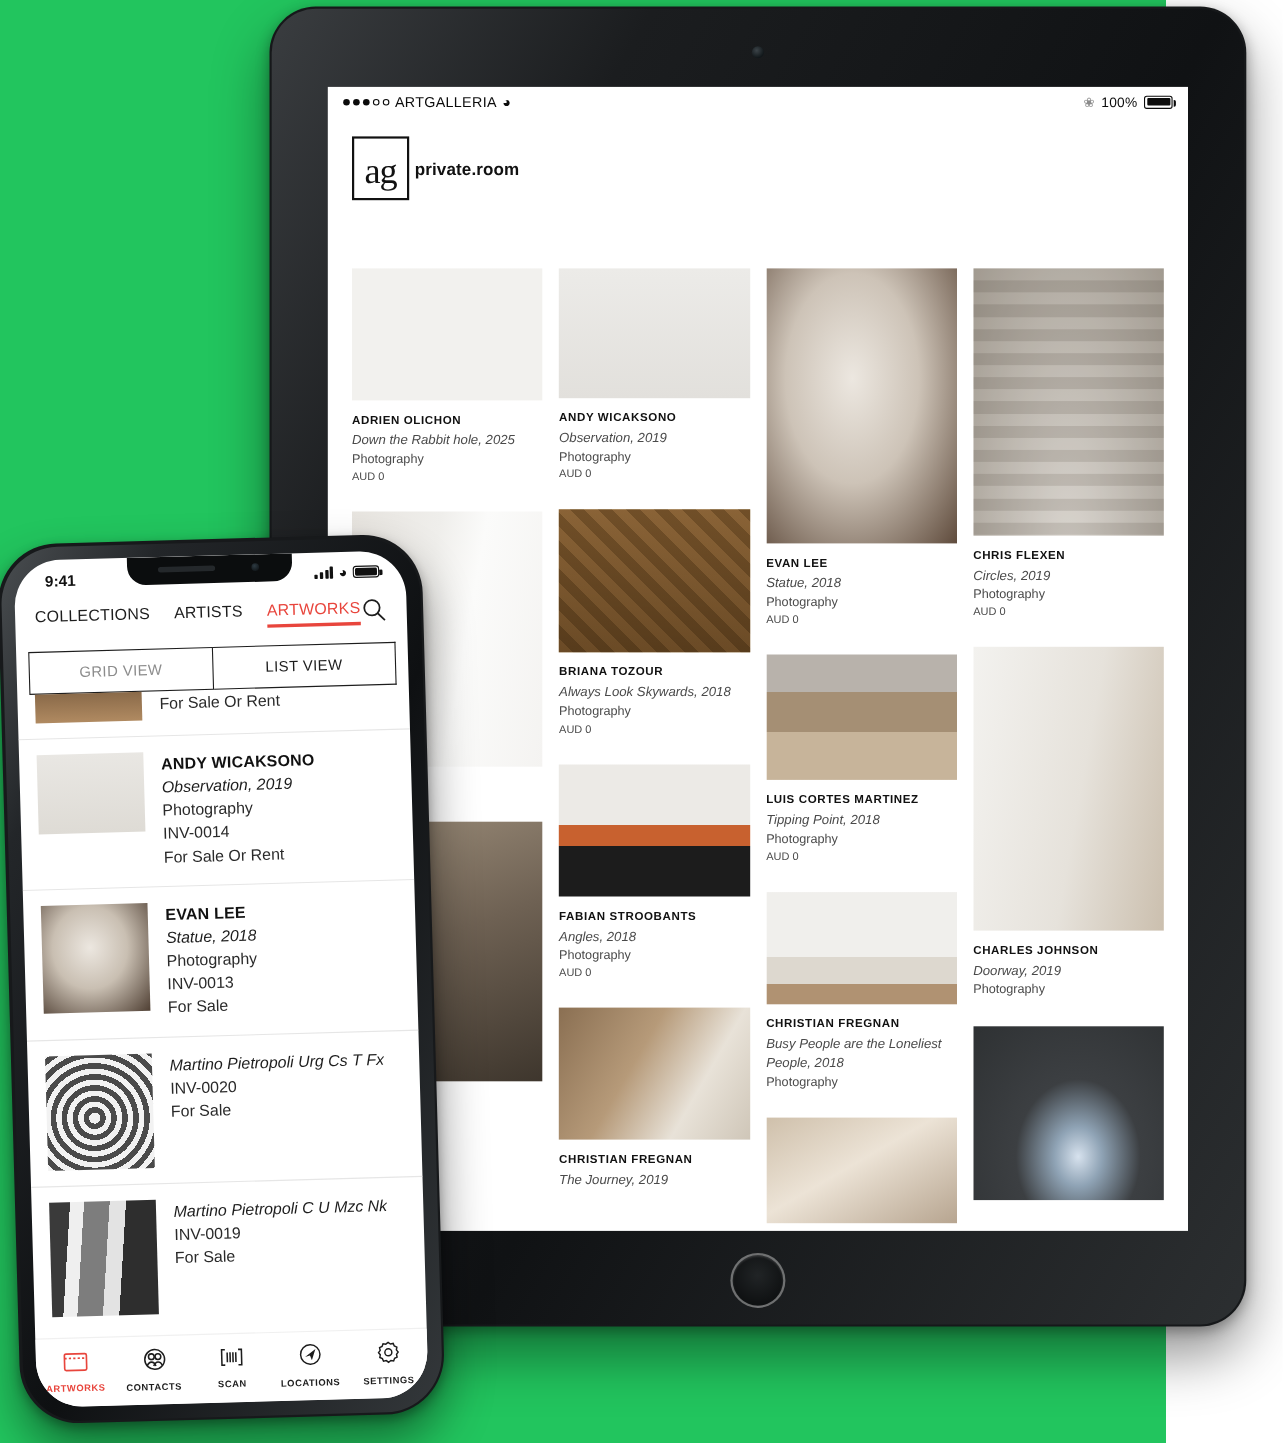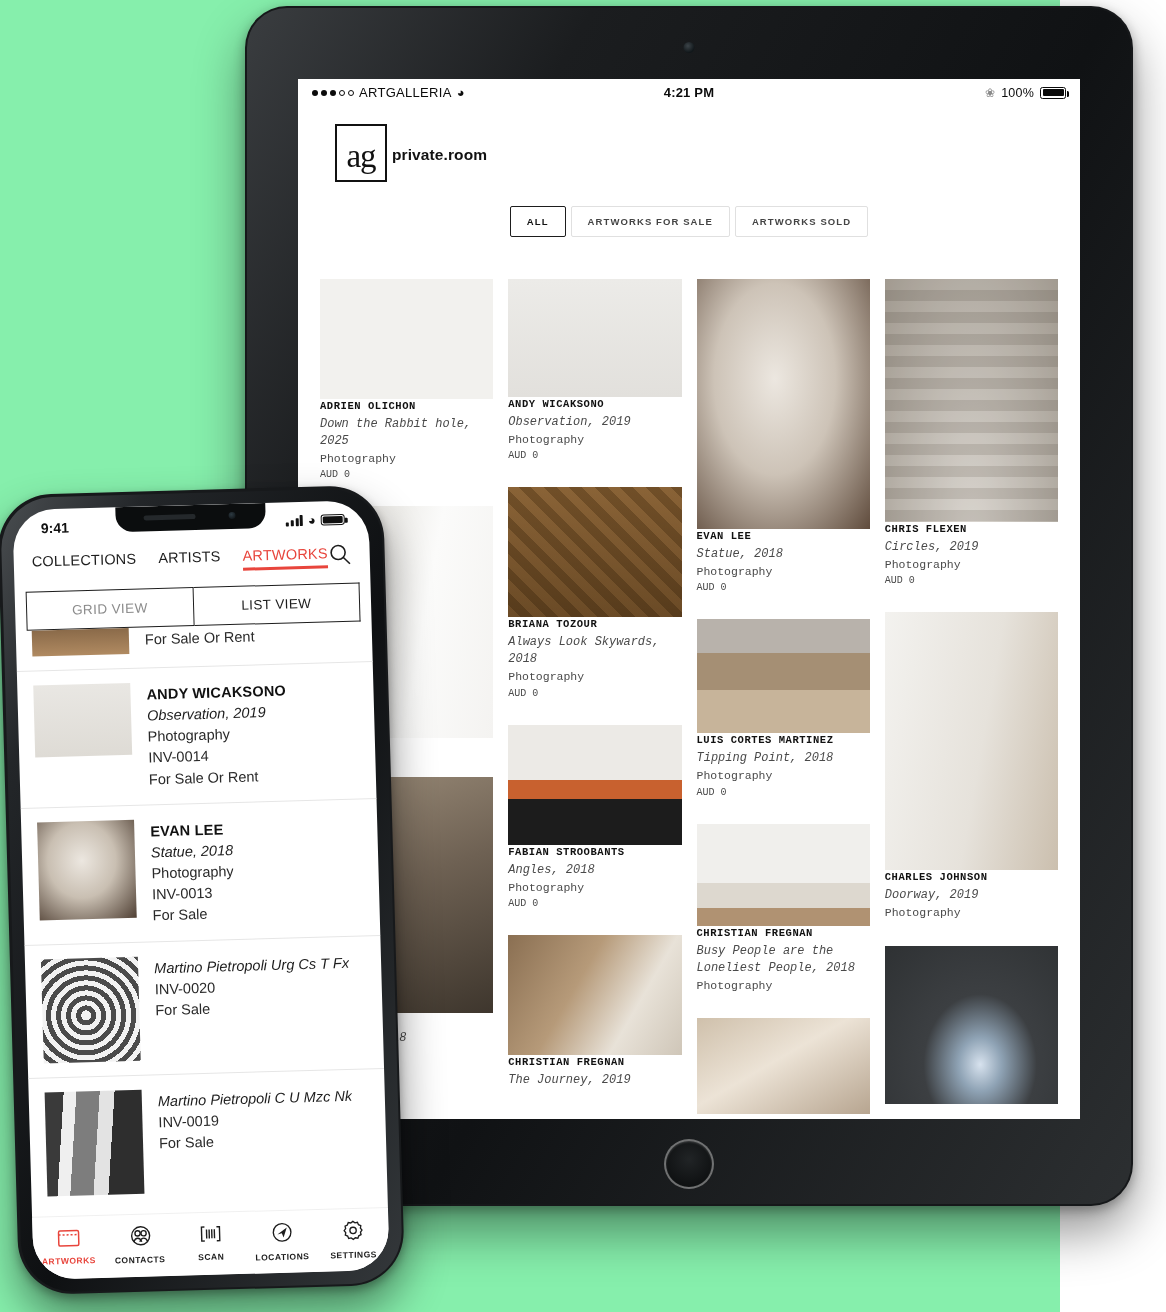--- a/index.html
+++ b/index.html
@@ -2,21 +2,21 @@
 <html><head>
 <meta charset="utf-8">
 <style>
   * { box-sizing: border-box; margin: 0; padding: 0; }
   html, body {
     width: 1166px; height: 1312px;
     background: #ffffff;
     font-family: "Liberation Sans", sans-serif;
     overflow: hidden;
   }
-  #stage { position: relative; width: 1060px; height: 1312px; background:#86efac; }
+  #stage { position: relative; width: 1060px; height: 1312px; background:#22c55e; }
 
   
   #tablet {
     position: absolute; left: 245px; top: 6px;
     width: 888px; height: 1200px;
     background: #16181a;
     border-radius: 42px;
     box-shadow: 0 26px 50px rgba(0,0,0,.42), 0 4px 12px rgba(0,0,0,.30);
   }
   #tablet:before{
@@ -50,42 +50,42 @@
     font-size:13px; font-weight:700; letter-spacing:.2px; }
   .t-status .right { margin-left:auto; display:flex; align-items:center; gap:6px; position:relative; z-index:2;}
   .batt-pct{ font-size:12.5px; }
   .batt { width:26px; height:12px; border:1px solid #0b0b0b; border-radius:2.5px; position:relative; }
   .batt:after{ content:""; position:absolute; right:-4px; top:3px; width:2.5px; height:6px;
     background:#0b0b0b; border-radius:0 1.5px 1.5px 0;}
   .batt i{ position:absolute; inset:1.5px; background:#0b0b0b; border-radius:1px; display:block;}
 
   
   .t-head { height:96px; position:relative; display:flex; align-items:center; }
-  .logo-wrap{ position:absolute; left:37px; top:18px; display:flex; align-items:flex-end;justify-content:flex-end; }
+  .logo-wrap{ position:absolute; left:22px; top:18px; display:flex; align-items:flex-end;justify-content:flex-end; }
   .logo-box{ width:52px; height:58px; border:2.5px solid #111; display:flex;
     align-items:center; justify-content:center; }
   .logo-box span{ font-family:"Liberation Serif", serif; font-size:33px; line-height:1;
     letter-spacing:-1px; color:#111; position:relative; top:3px; }
   .logo-text{ font-size:15.5px; color:#111; margin-left:5px; position:relative; top:-18px; letter-spacing:.1px;font-weight:bold;}
   .t-title{ position:absolute; left:0; right:0; top:38px; text-align:center;
     font-size:27px; font-weight:300; color:#2b2b2b; letter-spacing:.3px; }
 
   
   .t-filters{ display:flex; justify-content:center; gap:5px; margin-top:4px; }
   .f-btn{ border:1px solid #e0e0e0; background:#fff; color:#444;
     font-size:9.5px; font-weight:700; letter-spacing:1.1px;
     padding:9px 16px; border-radius:2px; white-space:nowrap; }
   .f-btn.active{ border:1.5px solid #1d1d1d; color:#111; }
 
   
   .t-grid{ display:flex; gap:15px; padding:42px 22px 0 22px; align-items:flex-start; }
   .t-col{ flex:1; display:flex; flex-direction:column; }
   .card{ margin-bottom:24px; }
   .card .ph{ width:100%; display:block; background:#d9d9d9; }
-  .meta{ line-height:1.42;font-family:Liberation Mono, monospace; }
+  .meta{ padding-top:11px; line-height:1.42; }
   .m-artist{ font-size:10.5px; font-weight:700; letter-spacing:.55px; color:#111; text-transform:uppercase;}
   .m-title{ font-size:12px; font-style:italic; color:#4a4a4a; margin-top:2px; }
   .m-medium{ font-size:11.5px; color:#4a4a4a; margin-top:1px; }
   .m-price{ font-size:10px; color:#4a4a4a; margin-top:1px; }
 
   
   #phone{
     position:absolute; left:8px; top:490px;
     width:386px; height:800px;
     background:#17191b; border-radius:54px;
@@ -165,44 +165,38 @@
           <span class="dots">
             <i></i>
               <i></i>
               <i></i>
               <i class="o"></i>
               <i class="o"></i>
           </span>
           <span class="carrier">ARTGALLERIA</span>
           <span class="wifi-g">◕</span>
         </div>
-        <div class="center">4:21 PM</div>
         <div class="right">
           <span style="font-size:12px;color:#8a8a8a;">❀</span>
           <span class="batt-pct">100%</span>
           <span class="batt">
               <i></i>
             </span>
         </div>
       </div>
 
       <div class="t-head">
         <div class="logo-wrap">
           <span class="logo-box">
             <span>ag</span>
           </span>
           <span class="logo-text">private.room</span>
         </div>
       </div>
 
-      <div class="t-filters">
-        <div class="f-btn active">ALL</div>
-        <div class="f-btn">ARTWORKS FOR SALE</div>
-        <div class="f-btn">ARTWORKS SOLD</div>
-      </div>
 
       <div class="t-grid">
 
         <div class="t-col">
           <div class="card">
             <div class="ph" style="height:120px;background:
               linear-gradient(#f2f1ee,#f2f1ee)"></div>
             <div class="meta">
               <div class="m-artist">ADRIEN OLICHON</div>
               <div class="m-title">Down the Rabbit hole, 2025</div>

